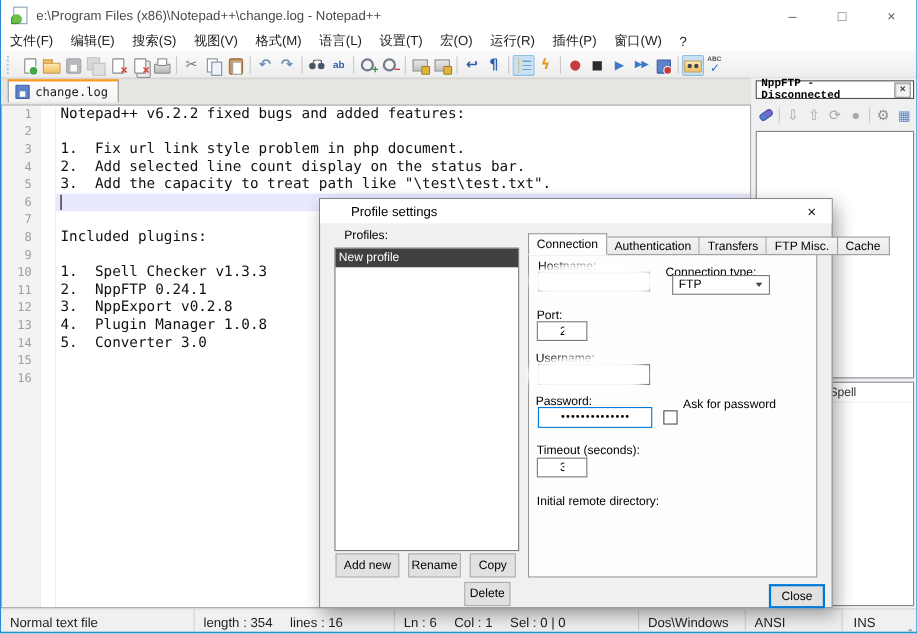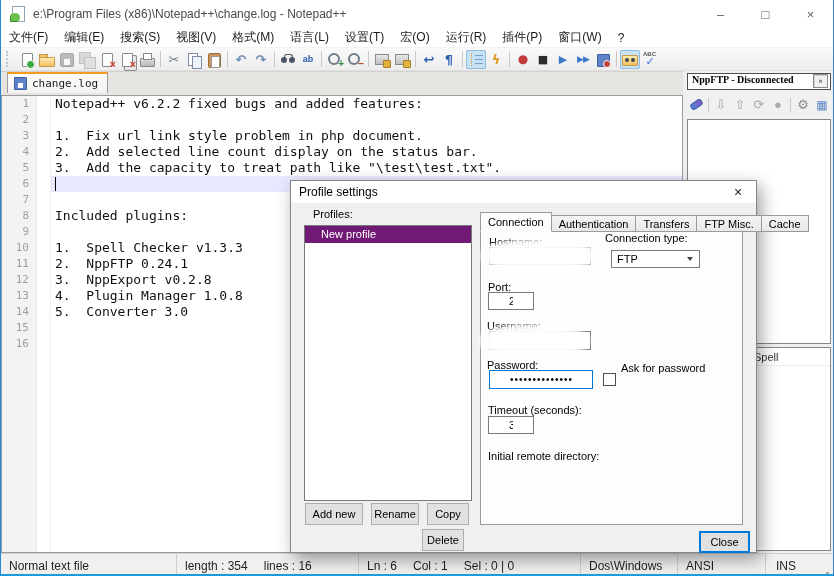--- a/index.html
+++ b/index.html
@@ -75,46 +75,46 @@
   .gutter{width:34px;background:#f3f3f3;flex:none}
   .gut-n{height:16px;line-height:16px;text-align:right;padding-right:7px;font-family:"DejaVu Sans Mono",monospace;font-size:11px;color:#9aa0a8}
   .fold{width:13px;background:#fff;border-left:1px solid #e8e8e8;border-right:1px solid #efefef;flex:none}
   .code{flex:1;padding-top:0}
   .cl{height:16px;line-height:16px;font-family:"DejaVu Sans Mono",monospace;font-size:13px;color:#101010;white-space:pre;padding-left:4px;position:relative}
   .cl.cur{background:#e8e8ff}
   .caret{position:absolute;left:4px;top:1px;width:1px;height:14px;background:#000}
   
   .gapcol{width:2px;background:#f0f0f0}
   .nppcol{width:148px;background:#f0f0f0;display:flex;flex-direction:column;padding:2px;box-sizing:border-box}
-  .ftp-cap{height:17px;border:1px solid #4f4f4f;background:#fff;display:flex;align-items:flex-start;padding:0 2px 0 4px;font-family:Liberation Serif, serif;font-weight:bold;font-size:10px;color:#000;box-sizing:border-box}
+  .ftp-cap{height:17px;border:1px solid #4f4f4f;background:#fff;display:flex;align-items:center;padding:0 2px 0 4px;font-family:Liberation Mono, monospace;font-weight:bold;font-size:10px;color:#000;box-sizing:border-box}
   .ftp-x{margin-left:auto;width:13px;height:12px;border:1px solid #898989;background:#f1f1f1;display:flex;align-items:center;justify-content:center;font-size:9px;color:#333;box-shadow:1px 1px 0 #cfcfcf inset}
   .ftp-tools{height:25px;display:flex;align-items:center;gap:3px;padding:2px 1px}
   .fti{width:18px;height:18px;display:flex;align-items:center;justify-content:center;font-size:13px;color:#a9a9a9;position:relative}
   .fti.conn::before{content:"";width:13px;height:7px;background:linear-gradient(90deg,#4a86d8,#8a55c4);border-radius:4px;transform:rotate(-35deg);box-shadow:0 0 0 1px #3b5fa0 inset}
   .fti.gear{color:#8f8f8f}
   .fti.msg{color:#5b87c5;font-size:12px}
   .fsep{width:1px;height:14px;background:#c9c9c9;margin:0 1px}
   .ftp-tree{height:225px;border:1px solid #828790;background:#fff;box-sizing:border-box}
   .ftp-gap{height:3px}
   .ftp-files{flex:1;border:1px solid #828790;background:#fff;box-sizing:border-box;font-size:11px;color:#333}
   .ftp-files .hdr{height:17px;display:flex;align-items:center;border-bottom:1px solid #ededed}
   .ftp-files .hdr span{margin-left:66px}
   
   .status{height:24px;background:#f0f0f0;border-top:1px solid #d2d2d2;display:flex;align-items:stretch;font-size:12px;color:#1f1f1f;position:relative}
   .scell{display:flex;align-items:center;padding-left:8px;border-right:1px solid #cfcfcf;box-sizing:border-box;white-space:nowrap}
   .s1{width:176px}.s2{width:182px;gap:16px}.s3{width:222px;gap:16px}.s4{width:97px}.s5{width:88px}.s6{flex:1;border-right:none;padding-left:10px}
   .sgrip{position:absolute;right:4px;bottom:3px;width:3px;height:3px;background:#a8a8a8;box-shadow:-4px 4px 0 #a8a8a8,0 4px 0 #a8a8a8,-8px 8px 0 0 rgba(0,0,0,0)}
   
   .dlg{position:absolute;left:289px;top:180px;width:467px;height:373px;background:#f0f0f0;border:1px solid #868686;box-shadow:4px 6px 16px rgba(0,0,0,.38);z-index:20;box-sizing:border-box}
-  .dlg-tb{height:22px;background:#fff;display:flex;align-items:center;padding-left:8px;font-size:12px;color:#000}
+  .dlg-tb{height:22px;background:#fff;display:flex;align-items:center;padding-left:28px;font-size:12px;color:#000}
   .dlg-x{margin-left:auto;width:36px;height:100%;display:flex;align-items:center;justify-content:center;font-size:14px;color:#222}
   .dlg-body{position:relative;height:349px;font-size:11px;color:#000}
   .lbl{position:absolute;white-space:nowrap}
   .plist{position:absolute;left:13px;top:22px;width:168px;height:276px;background:#fff;border:1px solid #7a7a7a;box-sizing:border-box}
-  .pli{height:17px;line-height:17px;padding-left:16px;background:#701a75;color:#fff}
+  .pli{height:17px;line-height:17px;padding-left:3px;background:#404040;color:#fff}
   .btn{position:absolute;height:22px;background:#e1e1e1;border:1px solid #adadad;display:flex;align-items:center;justify-content:center;font-size:11px;color:#000;box-sizing:border-box}
   .btn.def{border:2px solid #0078d7}
   .dtabs{position:absolute;left:189px;top:9px;display:flex;align-items:flex-end}
   .dtab{display:flex;align-items:center;padding:0 7px;height:17px;background:linear-gradient(#f4f4f4,#e9e9e9);border:1px solid #9a9a9a;border-left:none;box-sizing:border-box;white-space:nowrap}
   .dtab:first-child{border-left:1px solid #9a9a9a}
   .dtab.active{height:20px;background:#fdfdfd;border-bottom:1px solid #fdfdfd;position:relative;z-index:2}
   .page{position:absolute;left:189px;top:28px;width:263px;height:294px;background:#fdfdfd;border:1px solid #9a9a9a;box-sizing:border-box}
   .fld{position:absolute;border:1px solid #7a7a7a;background:#fff;font-size:11px;font-family:"Liberation Sans",sans-serif;padding:0 20px;box-sizing:border-box;color:#000}
   input.fld{outline:none}
   .pass{border:1px solid #0078d7;display:flex;align-items:center;letter-spacing:1px;font-size:10px}
@@ -369,21 +369,21 @@
         <div class="dtab active">Connection</div>
         <div class="dtab">Authentication</div>
         <div class="dtab">Transfers</div>
         <div class="dtab">FTP Misc.</div>
         <div class="dtab">Cache</div>
       </div>
 
       <div class="page">
         <span class="lbl" style="left:8px;top:4px">Hostname:</span>
         <input class="fld" style="left: 8px; top: 15px; width: 102px; height: 18px;" value="">
-        <span class="lbl" style="left:124px;top:0">Connection type:</span>
+        <span class="lbl" style="left:124px;top:10px">Connection type:</span>
         <div class="combo" style="left:130px;top:18px;width:89px;height:18px">
           <span>FTP</span>
           <span class="chev"></span>
         </div>
         <span class="lbl" style="left:7px;top:49px">Port:</span>
         <input class="fld" style="left: 7px; top: 60px; width: 46px; height: 18px;" value="21">
         <span class="lbl" style="left:6px;top:88px">Username:</span>
         <input class="fld" style="left: 8px; top: 99px; width: 102px; height: 19px;" value="">
         <span class="lbl" style="left:6px;top:127px">Password:</span>
         <div class="fld pass" style="left:8px;top:138px;width:104px;height:19px">

